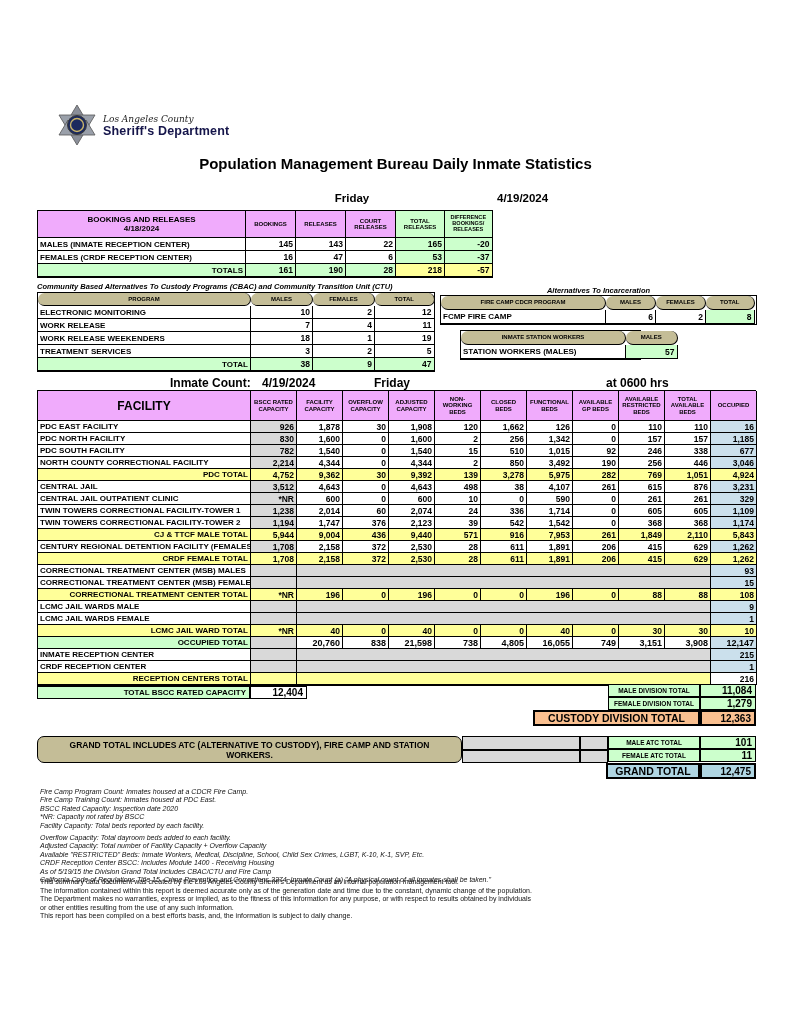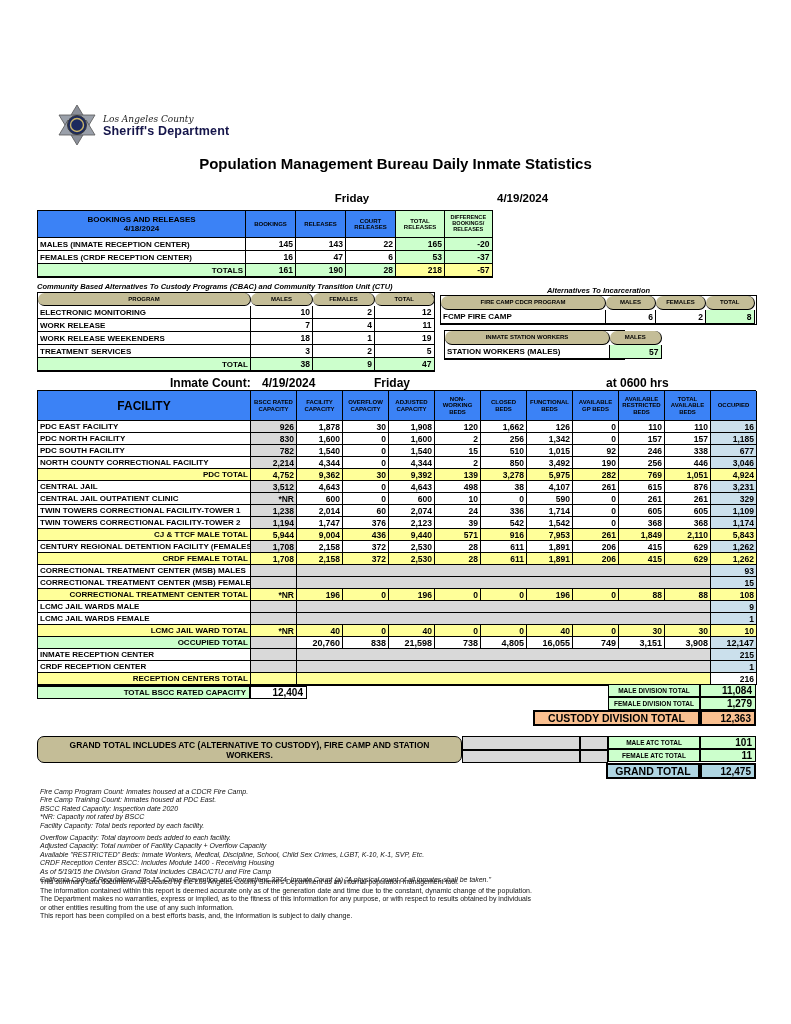--- a/index.html
+++ b/index.html
@@ -1,21 +1,21 @@
 <!DOCTYPE html>
 <html><head>
 <meta charset="utf-8">
 <style>
   html,body { margin:0; padding:0; background:#fff; }
   .page { position:relative; width:791px; height:1024px; background:#fff;
           font-family:"Liberation Sans", sans-serif; overflow:hidden; }
   .abs { position:absolute; box-sizing:border-box; }
 
   
-  .bg-peach  { background:#3b82f6; }
+  .bg-peach  { background:#f0abfc; }
   .bg-tan    { background:#C4BD97;border-radius:7px; }
   .bg-yellow { background:#FFFF99; }
   .bg-green  { background:#CCFFCC; }
   .bg-blue   { background:#CBE0EC; }
   .bg-gray   { background:#D9D9D9; }
   .bg-white  { background:#FFFFFF; }
   .bg-orange { background:#FAC090; }
   .bg-gtblue { background:#B0D6E3; }
 
   
@@ -52,21 +52,21 @@
 
   
   .cbac-title { left:37px; top:282px; font-size:7.5px; font-weight:bold; font-style:italic; }
   .cbac { left:37px; top:292px; width:398px; }
   .cbac-row { display:grid; grid-template-columns:213px 62px 62px 59.5px; height:13px; }
 
   
   .alt-title { left:440px; top:286px; width:317px; text-align:center; font-size:7.5px; font-weight:bold; font-style:italic; }
   .fct { left:440px; top:295px; width:317px; }
   .fc-row { display:grid; grid-template-columns:165px 50px 50px 48.5px; height:14px; }
-  .stt { left:444px; top:330px; width:181px; }
+  .stt { left:460px; top:330px; width:181px; }
   .st-row { display:grid; grid-template-columns:165px 51.5px; height:14px; }
 
   
   .count-line { top:376px; font-size:12px; font-weight:bold; }
 
   
   .mtable { left:37px; top:390px; width:719px; }
   .mrow { display:grid; grid-template-columns:213px repeat(11,46px); height:12px; }
   .mhead { height:30px; }
   .fac-head { font-size:12px; line-height:12px; }

